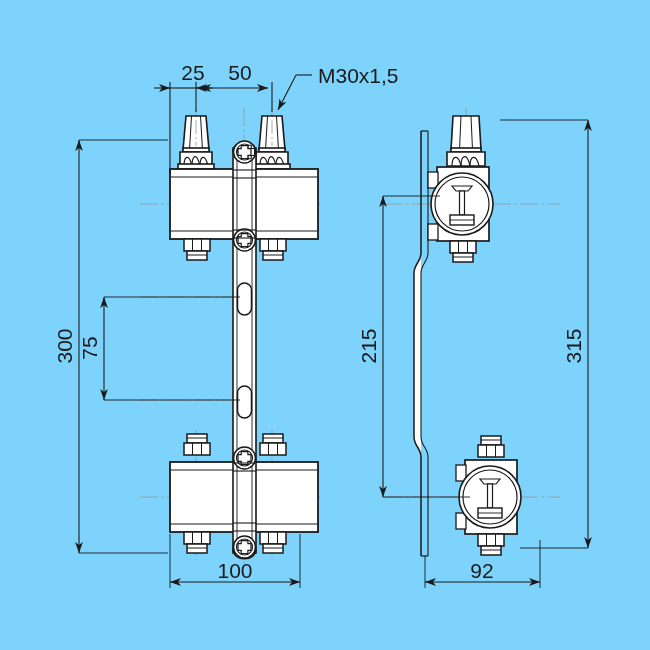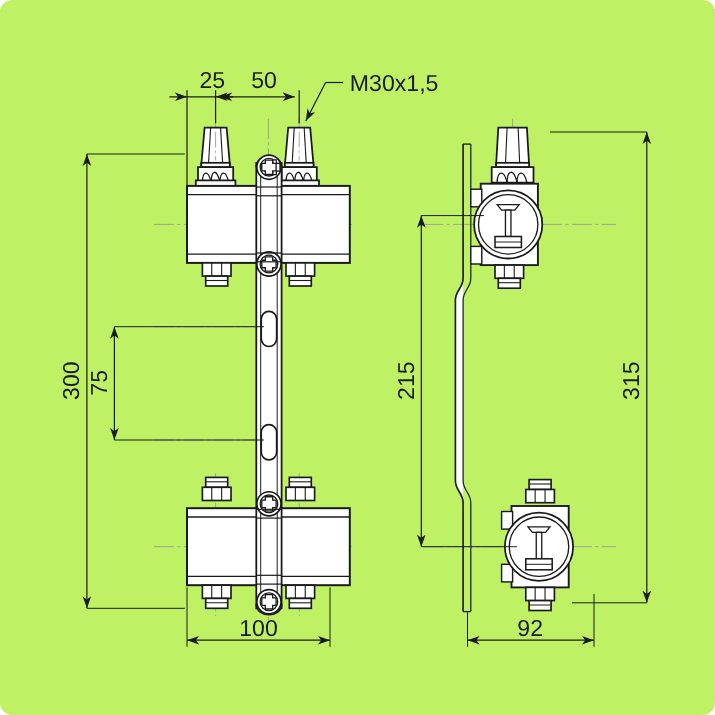--- a/index.html
+++ b/index.html
@@ -1,20 +1,19 @@
 <!DOCTYPE html>
 <html><head>
 <meta charset="utf-8">
 <style>
   html,body{margin:0;padding:0;background:#ffffff;}
   #root{
     position:relative;width:650px;height:650px;overflow:hidden;
-    background:#bef264;
+    background:#7dd3fc;
     font-family:"Liberation Sans", sans-serif;
-    border-radius:11px;
   }
   svg{position:absolute;top:0;left:0;width:650px;height:650px;}
   .dimtext{
     font-family:"Liberation Sans", sans-serif;
     font-size:21px;fill:#1a1a1a;
   }
   text{user-select:none;}
 </style>
 </head>
 <body>

